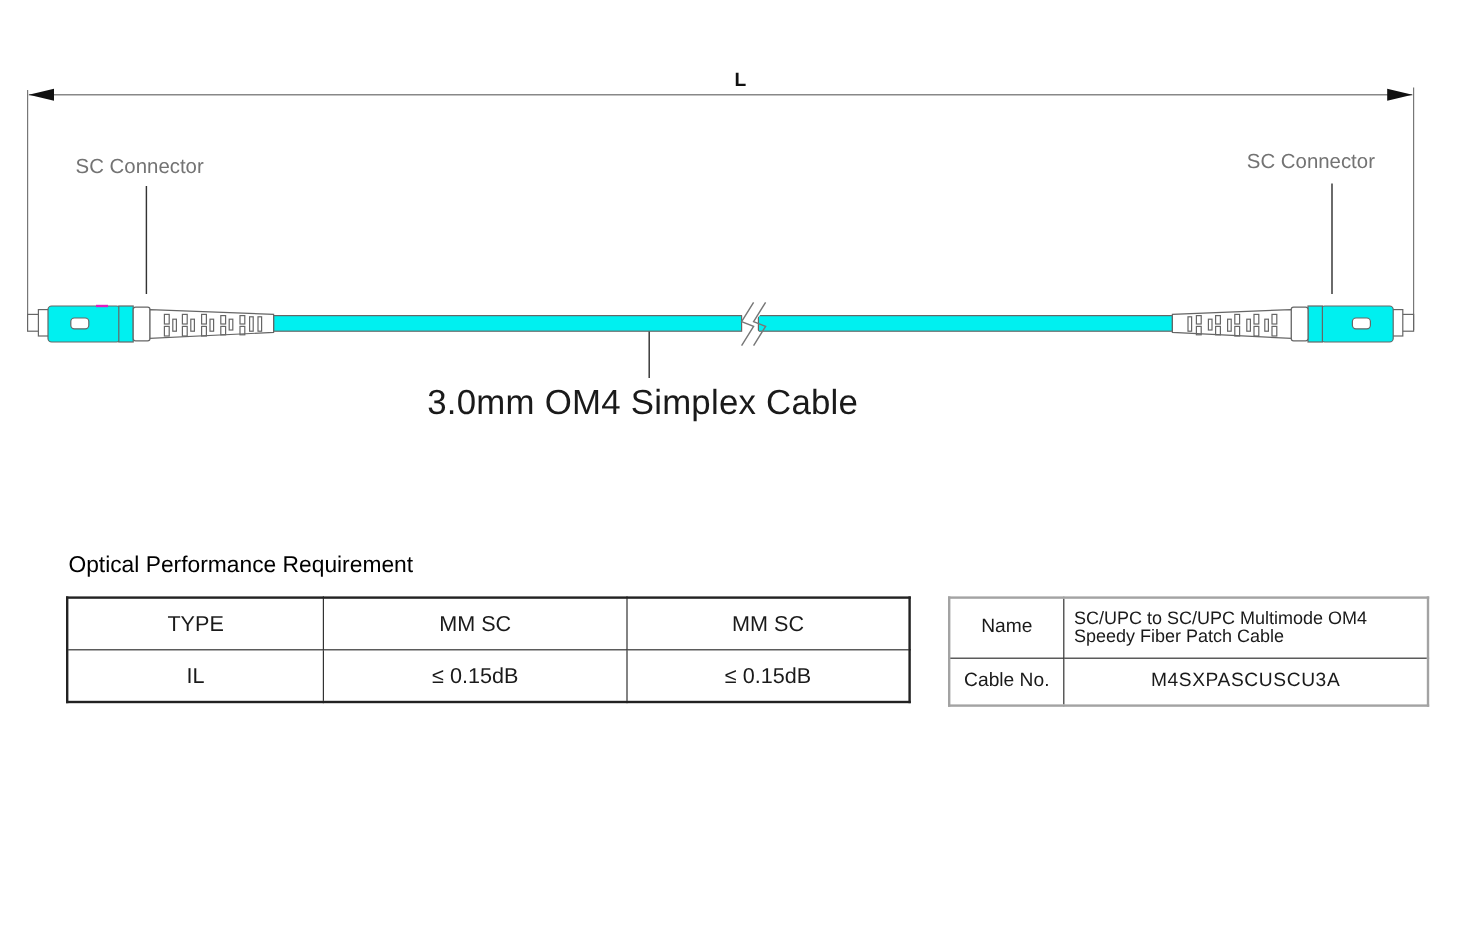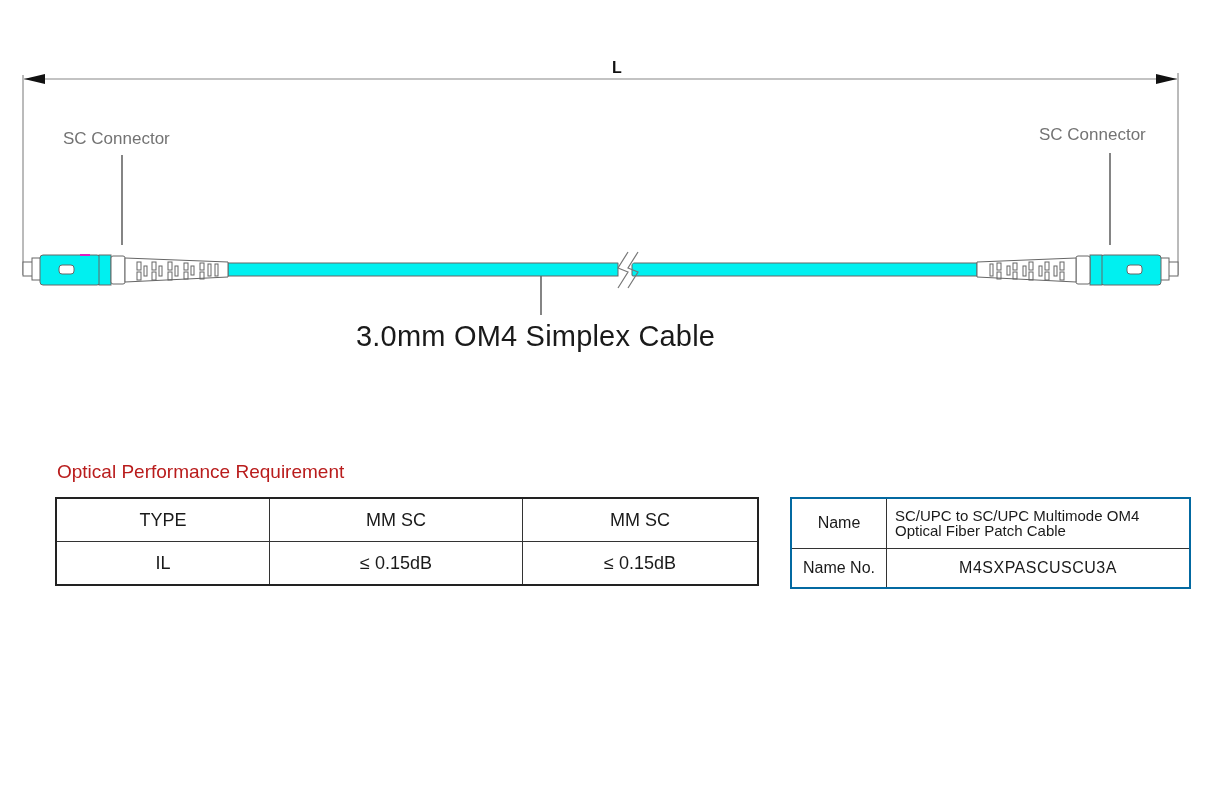--- a/index.html
+++ b/index.html
@@ -2,32 +2,32 @@
 <html><head>
 <meta charset="utf-8">
 <style>
   html, body { margin: 0; padding: 0; background: #ffffff; }
   body { width: 1214px; height: 793px; position: relative; overflow: hidden;
          font-family: "Liberation Sans", "DejaVu Sans", sans-serif; color: #111; }
   #drawing { position: absolute; left: 0; top: 0; }
   .lbl { position: absolute; font-size: 17px; color: #737373; white-space: nowrap; }
   .dim-label { position: absolute; font-size: 16px; font-weight: bold; color: #111; }
   .cable-label { position: absolute; font-size: 29px; color: #1a1a1a; white-space: nowrap; letter-spacing: 0.2px; }
-  .section-title { position: absolute; font-size: 19px; color: #b91c1c; white-space: nowrap; }
+  .section-title { position: absolute; font-size: 19px; color: #000000; white-space: nowrap; }
 
   table.perf { position: absolute; left: 55px; top: 497px; border-collapse: collapse;
                border: 2px solid #222; }
   table.perf td { border: 1.5px solid #333; text-align: center; font-size: 18px;
                   color: #1a1a1a; height: 42px; padding: 0; margin-left: 32px; }
   table.perf td.c0 { width: 212px; }
   table.perf td.c1 { width: 252px; }
   table.perf td.c2 { width: 234px; }
 
   table.info { position: absolute; left: 790px; top: 497px; border-collapse: collapse;
-               border: 2px solid #0369a1; }
+               border: 2px solid #a3a3a3; }
   table.info td { border: 1.5px solid #333; font-size: 16px; color: #1a1a1a; padding: 0; }
   table.info td.k { width: 94px; text-align: center; }
   table.info td.v { width: 302px; }
   .name-val { font-size: 15px; line-height: 15px; padding-left: 8px; }
   .draw-val { text-align: center; font-size: 14px; letter-spacing: 0.5px; margin-left: 36px; }
   .logo-cell { height: 86px; text-align: center; }
 </style>
 </head>
 <body>
 
@@ -131,21 +131,21 @@
   </tr>
 </tbody>
   </table>
 
 <table class="info">
   <tbody>
       <tr style="height:50px;">
     <td class="k">Name</td>
     <td class="v">
       <div class="name-val">SC/UPC to SC/UPC Multimode OM4</div>
-      <div class="name-val">Optical Fiber Patch Cable</div>
+      <div class="name-val">Speedy Fiber Patch Cable</div>
     </td>
   </tr>
   <tr style="height:40px;">
-    <td class="k">Name No.</td>
+    <td class="k">Cable No.</td>
     <td class="v draw-val">M4SXPASCUSCU3A</td>
   </tr>
 </tbody>
   </table>
 
 </body></html>

